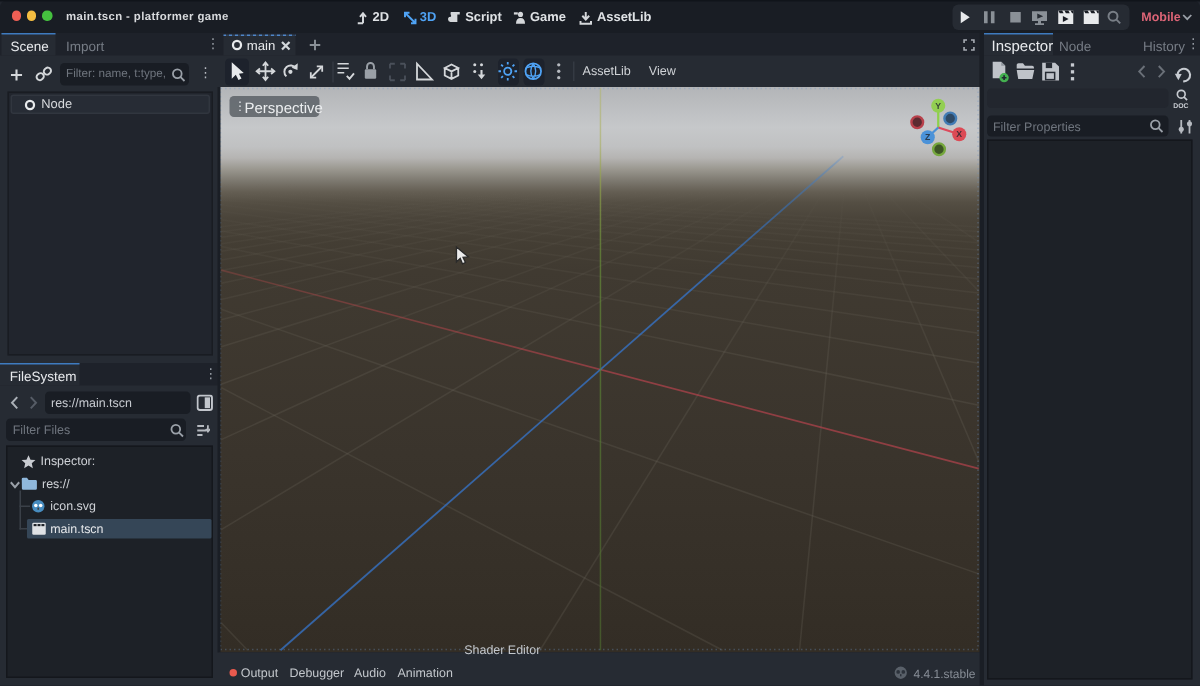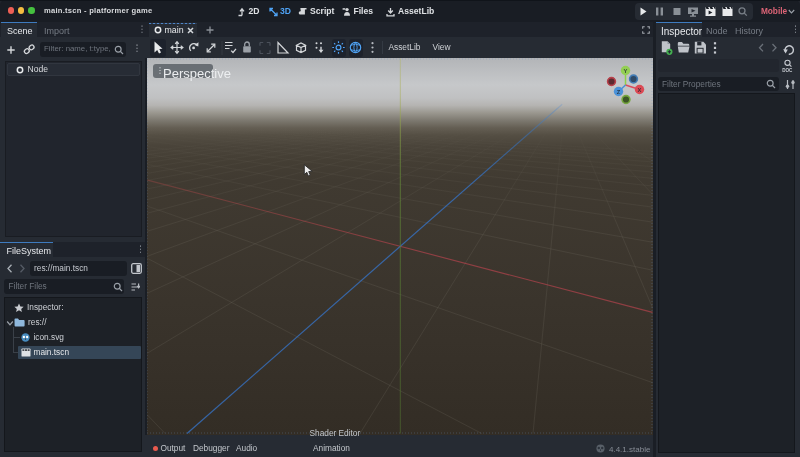--- a/index.html
+++ b/index.html
@@ -29,21 +29,21 @@
       <path d="M108 8.8 q0 -3.8 3 -3.8 q3 0 3 3.8 z"></path>
       <rect x="106.6" y="1.2" width="2.6" height="1.5"></rect>
     </g>
 <g stroke="#d4d7da" stroke-width="1.3" fill="none">
       <path d="M154.5 1 v4.5 M152.2 3.5 L154.5 6 L156.8 3.5 M151 7 v1.8 h7 v-1.8"></path>
     </g>
 </svg>
 <div class="ab" style="left:248.4px;top:6.5px;font-size:8.6px;font-weight:bold;color:#dfe2e5;">2D</div>
 <div class="ab" style="left:279.9px;top:6.5px;font-size:8.6px;font-weight:bold;color:#4fa3f5;">3D</div>
 <div class="ab" style="left:310.1px;top:6.5px;font-size:8.6px;font-weight:bold;color:#dfe2e5;">Script</div>
-<div class="ab" style="left:353.4px;top:6.5px;font-size:8.6px;font-weight:bold;color:#dfe2e5;">Files</div>
+<div class="ab" style="left:353.4px;top:6.5px;font-size:8.6px;font-weight:bold;color:#dfe2e5;">Game</div>
 <div class="ab" style="left:398px;top:6.5px;font-size:8.6px;font-weight:bold;color:#dfe2e5;">AssetLib</div>
 <div class="ab" style="left:635px;top:2.5px;width:118px;height:17px;background:#262b33;border-radius:4px;"></div>
 <svg class="ab" style="left:635px;top:2.5px;" width="118" height="17" viewBox="0 0 118 17">
 <path d="M5.5 4.5 L11.5 8.5 L5.5 12.5 Z" fill="#e8eaec"></path>
 <g fill="#8a9097">
       <rect x="21" y="4.5" width="2.4" height="8"></rect>
       <rect x="25.6" y="4.5" width="2.4" height="8"></rect>
     </g>
 <rect x="38.5" y="5" width="7" height="7" fill="#8a9097"></rect>
 <g fill="#8a9097">
@@ -330,21 +330,21 @@
       <line x1="-24483.0" y1="874.2" x2="147.5" y2="92.3"></line>
     </g>
 <line x1="147.5" y1="180.1" x2="652.5" y2="312.4" stroke="url(#redfade)" stroke-width="1.1"></line>
 <line x1="562.2" y1="104.2" x2="187.0" y2="433.5" stroke="url(#bluefade)" stroke-width="1.2"></line>
 <line x1="400.3" y1="433.5" x2="400.3" y2="58.5" stroke="url(#greenfade)" stroke-width="1"></line>
 <rect x="147" y="59" width="505" height="374" fill="none" stroke="#6d94c4" stroke-width="1" stroke-dasharray="1 2" opacity="0.33"></rect>
 </svg>
 <div class="ab" style="left:144.5px;top:58px;width:2px;height:377px;background:#1a1e25;"></div>
 <div class="ab" style="left:152.5px;top:64px;width:60px;height:14px;background:rgba(99,104,110,0.93);border-radius:3px;"></div>
 <div class="ab" style="left:156px;top:66px;font-size:8px;color:#e4e6e9;">⋮</div>
-<div class="ab" style="left:163px;top:66.5px;font-size:13px;color:#eceef0;">Perspective</div>
+<div class="ab" style="left:163px;top:66.5px;font-size:10px;color:#eceef0;">Perspective</div>
 <svg class="ab" style="left:600px;top:60px;" width="52" height="52" viewBox="0 0 52 52">
 <g stroke-width="1.5" fill="none">
 <line x1="25.5" y1="25" x2="25.5" y2="10.5" stroke="#8ed14b"></line>
 <line x1="25.5" y1="25" x2="39.5" y2="29.5" stroke="#dd4a5c"></line>
 <line x1="25.5" y1="25" x2="18.5" y2="31.5" stroke="#4a90d6"></line>
 </g>
 <circle cx="25.5" cy="10.5" r="4.7" fill="#93cf52"></circle>
 <circle cx="33.5" cy="19" r="3.9" fill="#2f4a66" stroke="#437cb5" stroke-width="1.6"></circle>
 <circle cx="11.5" cy="21.5" r="3.9" fill="#5c2b31" stroke="#b8414b" stroke-width="1.6"></circle>
 <circle cx="39.5" cy="29.5" r="4.7" fill="#dc4a55"></circle>
@@ -358,21 +358,21 @@
 </svg>
 <svg class="ab" style="left:302.5px;top:164px;" width="11" height="14" viewBox="0 0 11 14">
 <path d="M1.3 0.7 L1.3 10.6 L3.8 8.3 L5.3 11.9 L7.3 11 L5.7 7.6 L9.2 7.2 Z" fill="#ececec" stroke="#2a2a2a" stroke-width="0.9"></path>
 </svg>
 <div class="ab" style="left:653px;top:22px;width:3px;height:435px;background:#1a1e25;"></div>
 <div class="ab" style="left:656px;top:22px;width:144px;height:435px;background:#262b33;"></div>
 <div class="ab" style="left:656px;top:22px;width:144px;height:14.5px;background:#1e222a;"></div>
 <div class="ab" style="left:656px;top:22px;width:45.5px;height:14.5px;background:#262b33;border-top:1.5px solid #3e7bbf;"></div>
 <div class="ab" style="left:661px;top:25.5px;font-size:10px;color:#e8eaed;">Inspector</div>
 <div class="ab" style="left:706px;top:25.5px;font-size:9px;color:#767c85;">Node</div>
-<div class="ab" style="left:735px;top:25.5px;font-size:9px;color:#767c85;">History</div>
+<div class="ab" style="left:762px;top:25.5px;font-size:9px;color:#767c85;">History</div>
 <div class="ab" style="left:791px;top:24px;font-size:9px;color:#9aa0a8;">⋮</div>
 <svg class="ab" style="left:656px;top:38px;" width="144" height="20" viewBox="0 0 144 20">
 <g>
  <path d="M5.8 3.2 h5.7 l2.7 2.7 v8.3 h-8.4 z" fill="#bfc3c9"></path>
  <path d="M11.5 3.2 v2.7 h2.7 z" fill="#8f959c"></path>
  <circle cx="13.4" cy="13.8" r="3.1" fill="#44b050"></circle>
  <path d="M13.4 12.2 v3.2 M11.8 13.8 h3.2" stroke="#222832" stroke-width="1.1"></path>
 </g>
 <path d="M21.8 5.3 a1.2 1.2 0 0 1 1.2 -1.2 h3 l1.3 1.7 h4.8 a1.2 1.2 0 0 1 1.2 1.2 v0.7 h-11.5 z M21.8 8.6 h11.7 l-1.3 6 h-9.4 z" fill="#bfc3c9"></path>
 <g>
@@ -417,20 +417,20 @@
     </g>
     <circle cx="2.5" cy="7.2" r="1.7" fill="#b6bac0"></circle>
     <circle cx="8" cy="3.5" r="1.7" fill="#b6bac0"></circle>
   </svg>
 <div class="ab" style="left:657.5px;top:93px;width:137px;height:360px;background:#1d2127;border:1px solid #14171c;"></div>
 <div class="ab" style="left:146px;top:435px;width:507px;height:22px;background:#262b33;"></div>
 <div class="ab" style="left:152.5px;top:445.5px;width:5px;height:5px;border-radius:50%;background:#e95a4e;"></div>
 <div class="ab" style="left:160.5px;top:443.5px;font-size:8.3px;color:#c3c7cc;">Output</div>
 <div class="ab" style="left:193px;top:443.5px;font-size:8.3px;color:#c3c7cc;">Debugger</div>
 <div class="ab" style="left:236px;top:443.5px;font-size:8.3px;color:#c3c7cc;">Audio</div>
-<div class="ab" style="left:265px;top:443.5px;font-size:8.3px;color:#c3c7cc;margin-left:48px;">Animation</div>
+<div class="ab" style="left:265px;top:443.5px;font-size:8.3px;color:#c3c7cc;">Animation</div>
 <div class="ab" style="left:309.5px;top:429px;font-size:8.3px;color:#c3c7cc;">Shader Editor</div>
 <svg class="ab" style="left:596px;top:443.5px;" width="9" height="9" viewBox="0 0 11 11">
 <circle cx="5.5" cy="5.5" r="5" fill="#596069"></circle>
     <circle cx="3.4" cy="4.8" r="1.5" fill="#2c323b"></circle>
     <circle cx="7.6" cy="4.8" r="1.5" fill="#2c323b"></circle>
     <rect x="4.9" y="6.6" width="1.2" height="1.8" fill="#2c323b"></rect>
 </svg>
 <div class="ab" style="left:609px;top:444.5px;font-size:8px;color:#878d96;">4.4.1.stable</div>
 </body></html>

